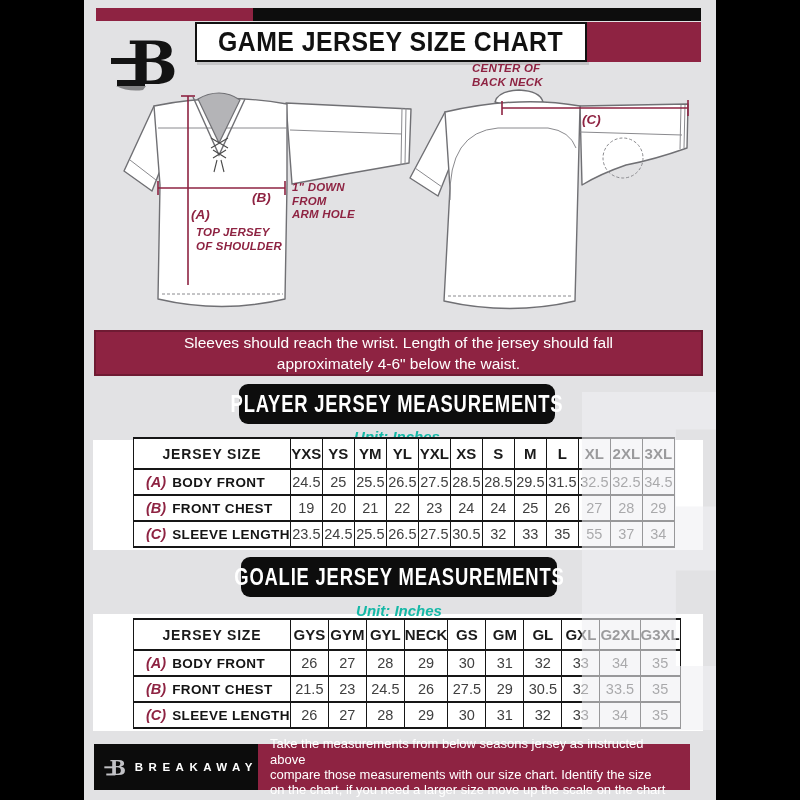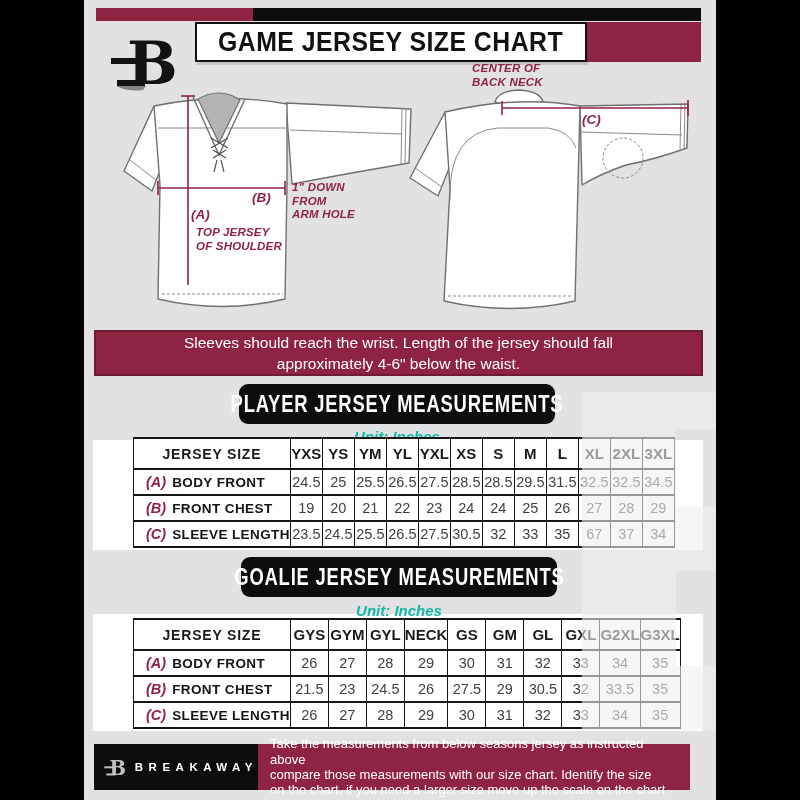--- a/index.html
+++ b/index.html
@@ -244,21 +244,21 @@
         <td class="label-cell"><span class="rk">(C)</span><span class="rl">SLEEVE LENGTH</span></td>
         <td>23.5</td>
         <td>24.5</td>
         <td>25.5</td>
         <td>26.5</td>
         <td>27.5</td>
         <td>30.5</td>
         <td>32</td>
         <td>33</td>
         <td>35</td>
-        <td>67</td>
+        <td>55</td>
         <td>37</td>
         <td>34</td>
       </tr>
     </tbody>
   </table>
 
 <div class="abs section-title z2" style="left:241px;top:557px;width:316px;height:40px;">
   <span>GOALIE JERSEY MEASUREMENTS</span>
 </div>
 <div class="abs unit z2" style="left:241px;top:602px;width:316px;">Unit: Inches</div>

